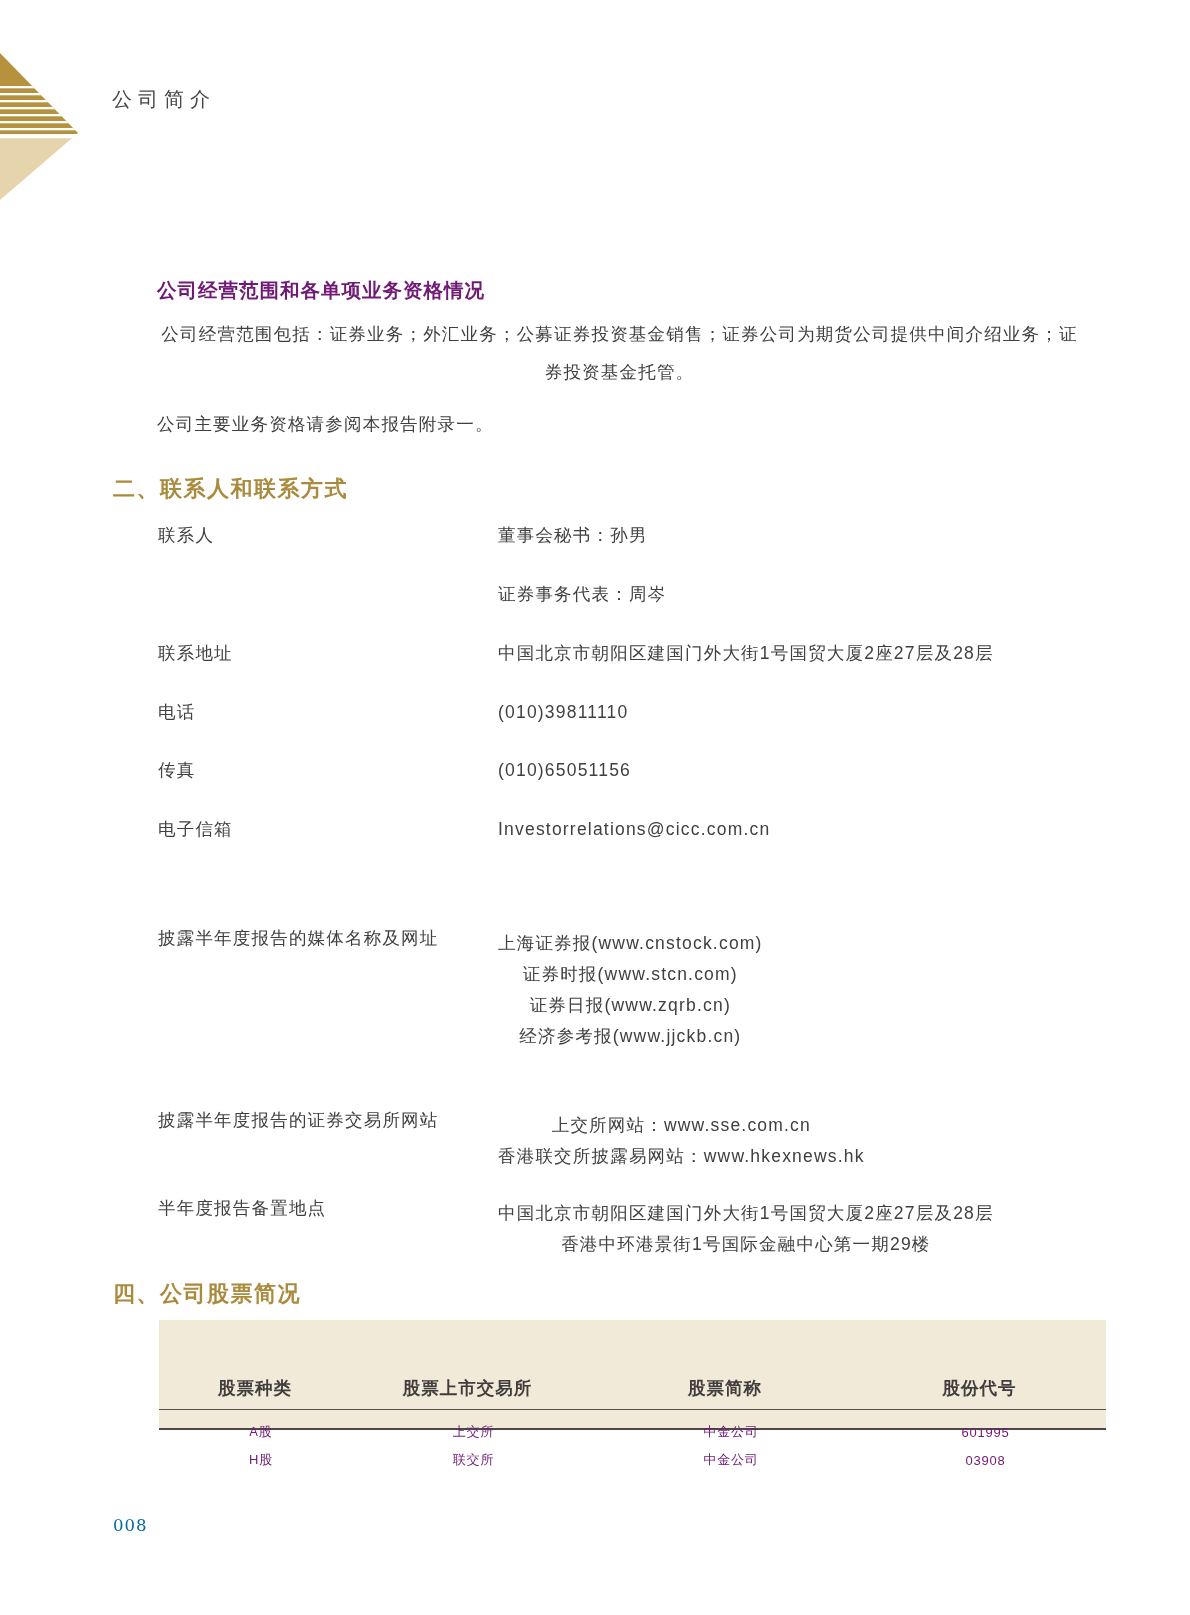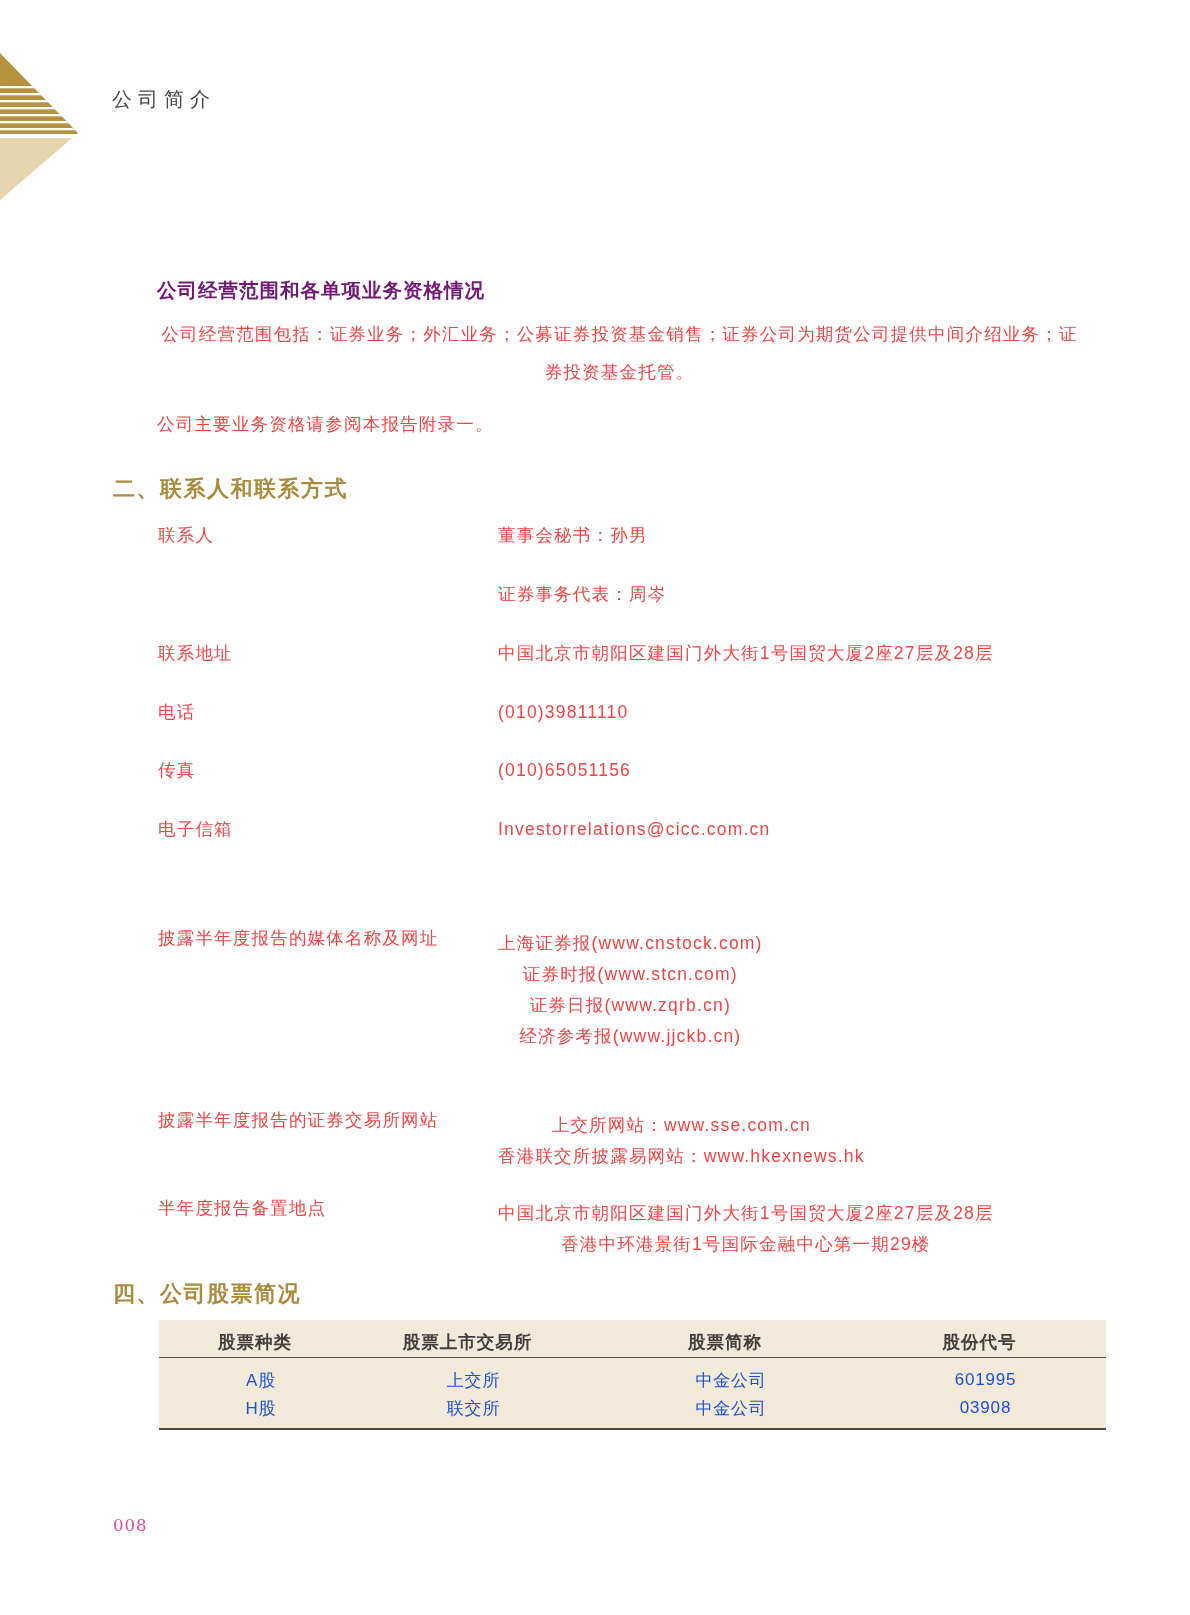--- a/index.html
+++ b/index.html
@@ -5,41 +5,41 @@
   html,body{margin:0;padding:0;background:#ffffff;}
   .page{position:relative;width:1190px;height:1615px;background:#ffffff;overflow:hidden;
         font-family:"Liberation Sans","DejaVu Sans",sans-serif;text-align:center;}
   .deco{position:absolute;left:0;top:53px;width:80px;height:148px;}
   .page-header{position:absolute;left:112px;top:86px;font-family:"DejaVu Serif","Liberation Serif",serif;
         font-size:20px;letter-spacing:6px;color:#474545;}
   
   .gold-h{position:absolute;left:113px;font-size:22px;font-weight:bold;color:#aa8b3e;letter-spacing:1.5px;}
   .sub-h{position:absolute;left:157px;font-size:19.5px;font-weight:bold;color:#701a75;letter-spacing:1px;}
   
-  .body{font-size:17.5px;color:#ef4444;letter-spacing:1.2px;}
+  .body{font-size:17.5px;color:#404040;letter-spacing:1.2px;}
   .para{position:absolute;left:157px;width:925px;line-height:38px;}
   .p2{position:absolute;left:157px;line-height:24px;}
   .lbl{position:absolute;left:158px;line-height:20px;white-space:nowrap;}
   .val{position:absolute;left:498px;line-height:20px;white-space:nowrap;}
   .vlist{position:absolute;left:498px;line-height:31px;white-space:nowrap;}
   
   .y525{top:525px}.y584{top:584px}.y643{top:643px}.y702{top:702px}.y760{top:760px}.y819{top:819px}
   .y928{top:928px}.y1110{top:1110px}.y1198{top:1198px}
   .h1y{top:277px}.h2y{top:474px}.h3y{top:876px}.h4y{top:1279px}
   
   .stock-table{position:absolute;left:159px;top:1320px;width:947px;height:108px;
         background:#f1ead9;border-bottom:2px solid #4b4847;box-sizing:content-box;}
   .t-row{display:grid;grid-template-columns:166px 259px 256px 1fr;padding-left:13px;}
-  .t-head{height:38px;box-sizing:border-box;padding-top:10px;border-bottom:1.5px solid #55514f;}
+  .t-head{height:44px;box-sizing:border-box;padding-top:10px;border-bottom:1.5px solid #55514f;margin-top:46px;}
   .t-head .cell{font-size:17.5px;font-weight:bold;color:#403d3c;letter-spacing:1px;}
   .t-body{padding-top:8px;}
   .t-body .t-row{height:28px;align-items:center;}
-  .t-body .cell{font-size:17px;color:#1d4ed8;letter-spacing:0.8px;margin-left:12px;}
+  .t-body .cell{font-size:13px;color:#701a75;letter-spacing:0.8px;margin-left:12px;}
   .page-number{position:absolute;left:113px;top:1516px;font-family:"DejaVu Serif","Liberation Serif",serif;
-        font-size:16.5px;color:#ec4899;letter-spacing:1px;}
+        font-size:16.5px;color:#0369a1;letter-spacing:1px;}
 </style>
 </head>
 <body>
 
 <div class="page">
 
   <svg class="deco" viewBox="0 0 80 148" preserveAspectRatio="none">
     <defs>
       <clipPath id="triClip">
           <polygon points="0,0 78,80 0,147"></polygon>

